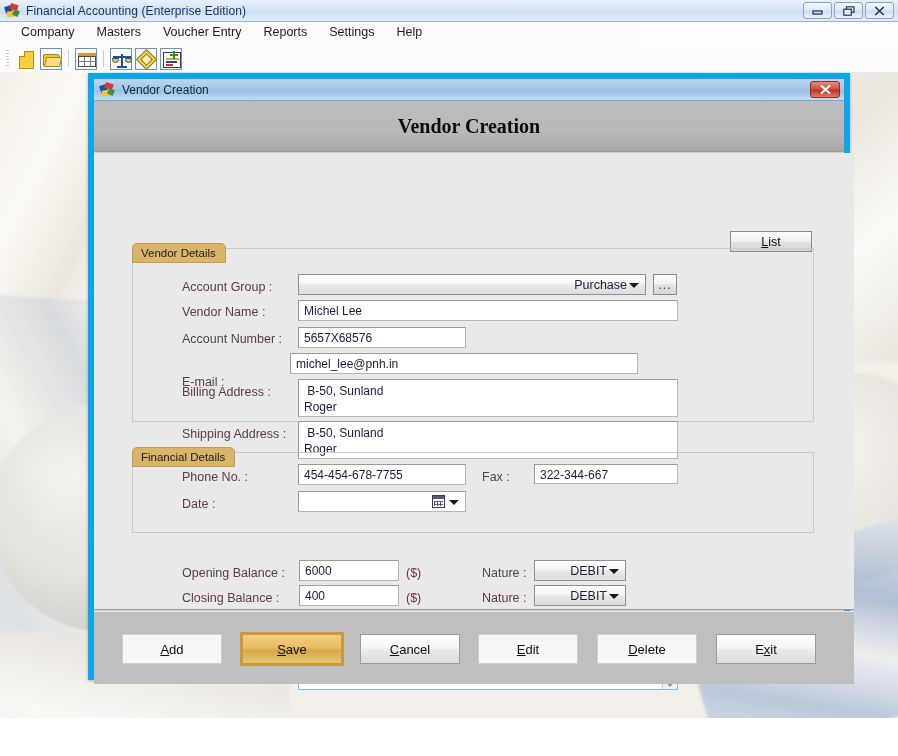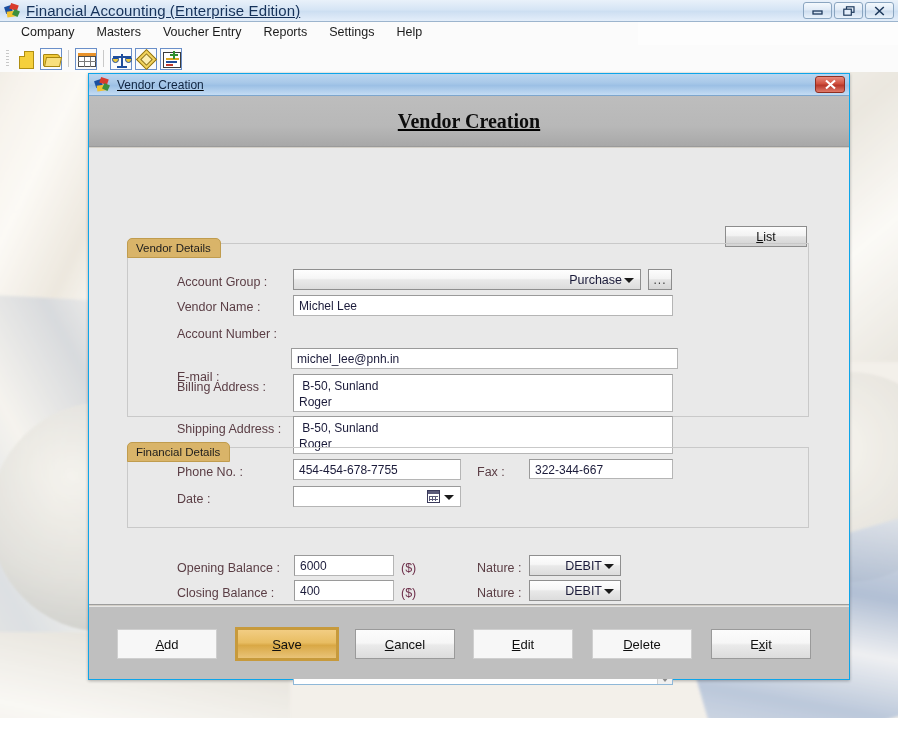--- a/index.html
+++ b/index.html
@@ -32,21 +32,21 @@
   }
   .winicon i {
     position: absolute; display: block;
   }
   .winicon .b1 { left:0; top:3px; width:7px; height:7px; background:#1a4fa0; transform: rotate(-18deg); }
   .winicon .b2 { left:5px; top:1px; width:8px; height:6px; background:#d93b2b; transform: rotate(18deg); }
   .winicon .b3 { left:2px; top:8px; width:9px; height:6px; background:#f2c230; transform: rotate(-8deg); }
   .winicon .b4 { left:8px; top:7px; width:6px; height:6px; background:#3d8f3d; transform: rotate(24deg); }
 
   #main-title-text {
-    font-size: 15px; color: #16325a; letter-spacing: .1px; text-decoration: underline;
+    font-size: 12px; color: #16325a; letter-spacing: .1px;
   }
   #main-window-buttons {
     position: absolute; right: 4px; top: 2px; display: flex; gap: 2px;
   }
   .wbtn {
     width: 29px; height: 17px;
     background: linear-gradient(to bottom, #f4f9fd 0%, #dfeaf6 48%, #ccdcee 52%, #e9f2fb 100%);
     border: 1px solid #8aa5c0; border-radius: 3px;
     display: flex; align-items: center; justify-content: center;
     color: #234; font-size: 10px; line-height: 1;
@@ -136,24 +136,23 @@
 
   
   #bottom-strip {
     position: absolute; left: 0; top: 718px; width: 898px; height: 38px;
     background: #ffffff;
   }
 
   
   #vendor-dialog {
     position: absolute; left: 88px; top: 73px; width: 762px; height: 607px;
-    border: 1px solid #0ea5e9;
+    border: 6px solid #0ea5e9;
     background: #d4d0c8;
     box-shadow: 0 1px 3px rgba(0,0,0,.28);
-    text-decoration: underline;
   }
   #dialog-titlebar {
     height: 22px; width: 100%;
     background: linear-gradient(to bottom, #bcd6ef 0%, #a9c9e9 40%, #9cc0e5 55%, #c4dcf3 100%);
     border-bottom: 1px solid #7da6cd;
     display: flex; align-items: center; position: relative;
   }
   #dialog-titlebar .app-icon { width:16px; height:16px; margin-left:6px; margin-right:6px; flex:none; }
   #dialog-title-text { font-size: 12px; color: #10243f; }
   #dialog-close {
@@ -452,23 +451,24 @@
       <div class="fcombo" style="left:204px; top:121px; width:348px; height:21px;">
         <span>Purchase</span>
         <span class="arrow"></span>
       </div>
       <div class="ellipsis-btn" style="left:559px; top:121px; width:24px; height:21px;">...</div>
 
       <span class="flabel" style="left:88px; top:152px;">Vendor Name :</span>
       <div class="finput" style="left:204px; top:147px; width:380px; height:21px;">Michel Lee</div>
 
       <span class="flabel" style="left:88px; top:179px;">Account Number :</span>
+      <div class="finput" style="left:204px; top:174px; width:168px; height:21px;">5657X68576</div>
 
       <span class="flabel" style="left:88px; top:222px;">E-mail :</span>
-      <div class="finput" style="left:202px; top:200px; width:387px; height:21px;">michel_lee@pnh.in</div>
+      <div class="finput" style="left:196px; top:200px; width:348px; height:21px;">michel_lee@pnh.in</div>
 
       <span class="flabel" style="left:88px; top:232px;">Billing Address :</span>
       <div class="finput" style="left:204px; top:226px; width:380px; height:38px; line-height:16px; padding-top:3px;"> B-50, Sunland
 Roger</div>
 
       <span class="flabel" style="left:88px; top:274px;">Shipping Address :</span>
       <div class="finput" style="left:204px; top:268px; width:380px; height:38px; line-height:16px; padding-top:3px;"> B-50, Sunland
 Roger</div>
 
       <span class="flabel" style="left:88px; top:317px;">Phone No. :</span>

